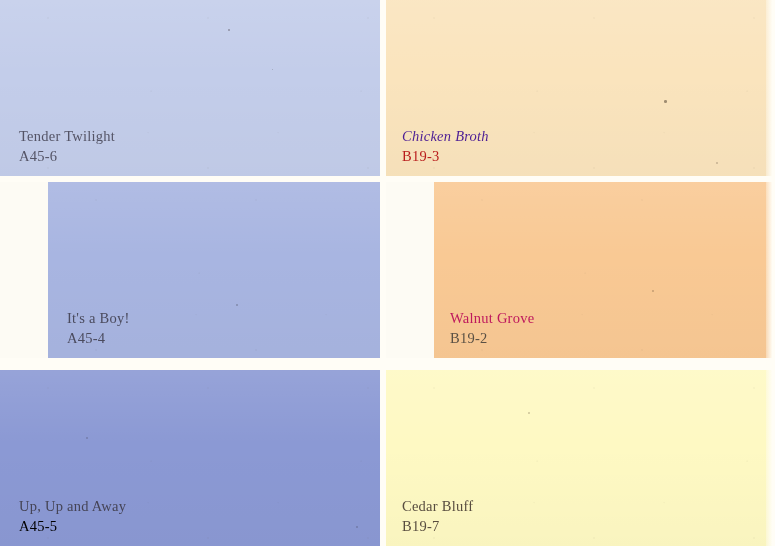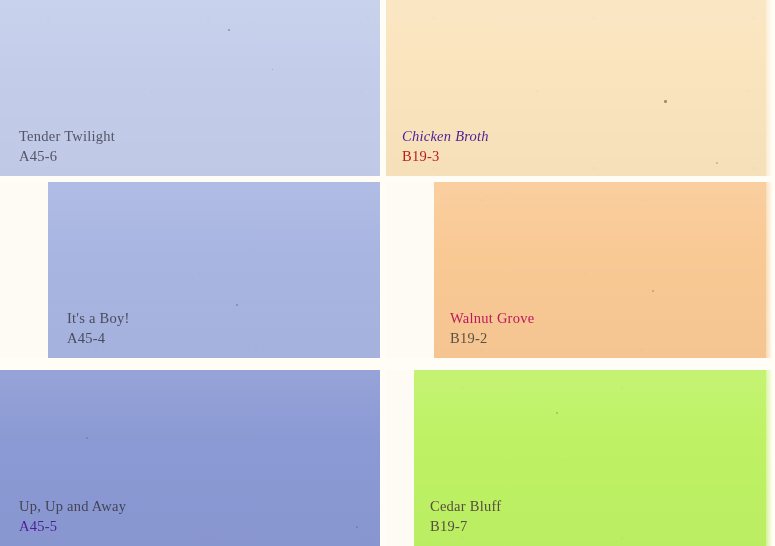--- a/index.html
+++ b/index.html
@@ -126,21 +126,21 @@
     </div>
   </div>
 
   <div class="swatch col-a row-3" style="background: rgb(139, 153, 212);">
     <div class="grain"></div>
     <div class="sheen"></div>
     <div class="speck" style="left:86px; top:67px; width:2.2px; height:2.2px; background:rgba(55,52,66,0.28);"></div>
     <div class="speck" style="left:356px; top:156px; width:1.6px; height:1.6px; background:rgba(55,52,66,0.26);"></div>
     <div class="label-block">
       <span class="swatch-name" style="color:#454456;">Up, Up and Away</span>
-      <span class="swatch-code" style="color:#4c1d95;">A45-5</span>
+      <span class="swatch-code" style="color:#000000;">A45-5</span>
     </div>
   </div>
 
   <div class="swatch col-b row-1" style="background: rgb(250, 228, 189);">
     <div class="grain"></div>
     <div class="sheen"></div>
     <div class="speck" style="left:278px; top:100px; width:2.6px; height:2.6px; background:rgba(70,55,40,0.50);"></div>
     <div class="speck" style="left:330px; top:162px; width:1.6px; height:1.6px; background:rgba(70,55,40,0.25);"></div>
     <div class="label-block">
       <span class="swatch-name" style="color:#4c1d95;font-style:italic;">Chicken Broth</span>
@@ -151,21 +151,21 @@
   <div class="swatch col-b row-2" style="background: rgb(249, 201, 148);">
     <div class="grain"></div>
     <div class="sheen"></div>
     <div class="speck" style="left:218px; top:108px; width:1.8px; height:1.8px; background:rgba(80,60,40,0.30);"></div>
     <div class="label-block">
       <span class="swatch-name" style="color:#be185d;">Walnut Grove</span>
       <span class="swatch-code" style="color:#5a5044;">B19-2</span>
     </div>
   </div>
 
-  <div class="swatch col-b row-3" style="background: #bef264; margin-left: 28px;">
+  <div class="swatch col-b row-3" style="background: #fef9c3;">
     <div class="grain"></div>
     <div class="sheen"></div>
     <div class="speck" style="left:142px; top:42px; width:1.8px; height:1.8px; background:rgba(80,60,40,0.28);"></div>
     <div class="label-block">
       <span class="swatch-name" style="color:#574c3f;">Cedar Bluff</span>
       <span class="swatch-code" style="color:#574c3f;">B19-7</span>
     </div>
   </div>
 
   <div class="gutter-v" style="background: rgb(255, 253, 246);"></div>

